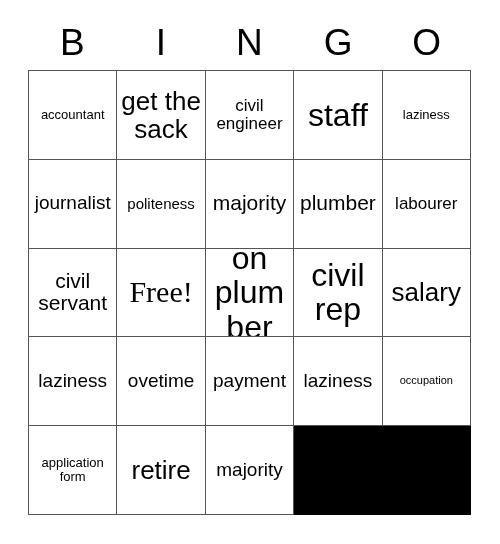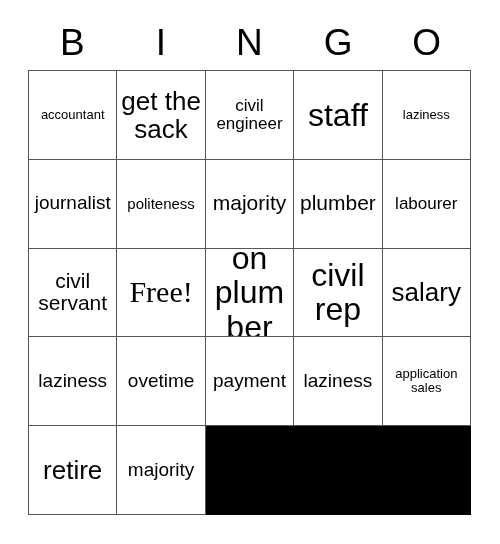--- a/index.html
+++ b/index.html
@@ -159,21 +159,24 @@
       <div class="cell">
         <span class="cell-text fs-xl">ovetime</span>
       </div>
       <div class="cell">
         <span class="cell-text fs-xl">payment</span>
       </div>
       <div class="cell">
         <span class="cell-text fs-xl">laziness</span>
       </div>
       <div class="cell">
-        <span class="cell-text fs-smp">application sales</span>
+        <span class="cell-text fs-xs">occupation</span>
+      </div>
+      <div class="cell">
+        <span class="cell-text fs-smp">application form</span>
       </div>
       <div class="cell">
         <span class="cell-text fs-4xl">retire</span>
       </div>
       <div class="cell">
         <span class="cell-text fs-xl">majority</span>
       </div>
     </div>
 
 </div>

